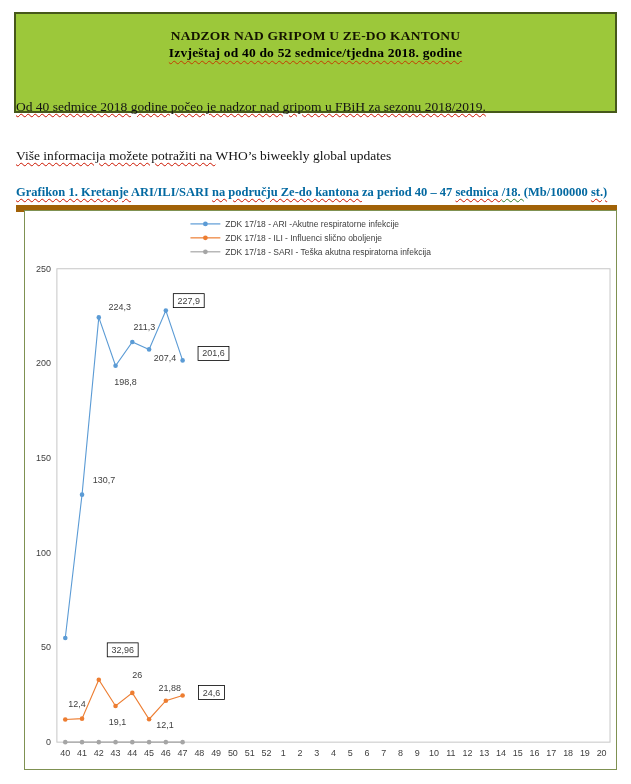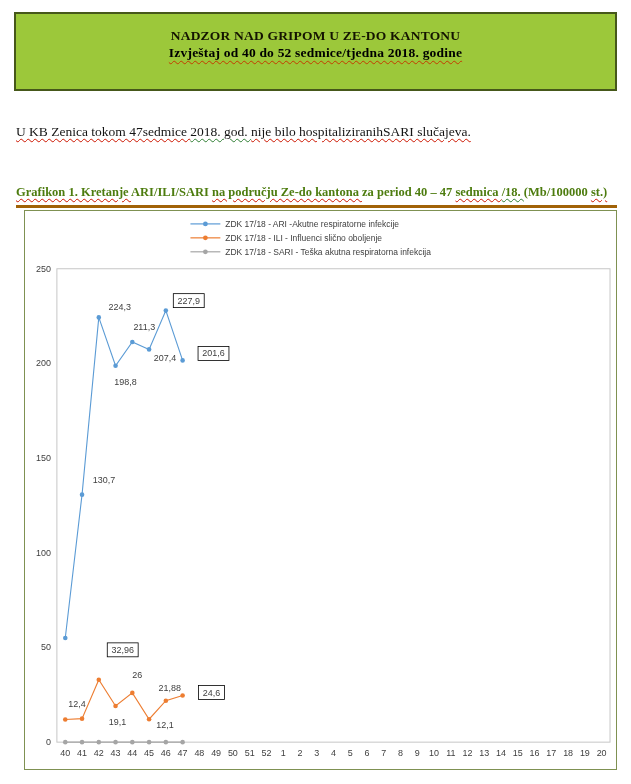--- a/index.html
+++ b/index.html
@@ -1,45 +1,46 @@
 <!DOCTYPE html>
 <html><head>
 <meta charset="utf-8">
 <style>
   html,body{margin:0;padding:0;background:#ffffff;}
   .page{position:relative;width:631px;height:784px;background:#ffffff;overflow:hidden;
         font-family:"Liberation Serif", serif;color:#1a1a1a;}
-  .header-box{position:absolute;left:14px;top:12px;width:603px;height:79px;box-sizing:border-box;
+  .header-box{position:absolute;left:14px;top:12px;width:603px;height:101px;box-sizing:border-box;
         background:#9cc83a;border:2px solid #46581a;text-align:center;padding-top:13px;}
   .header-line{font-weight:bold;font-size:13.5px;line-height:17px;letter-spacing:0.2px;color:#141400;}
   .header-line.sub{color:#333300;text-decoration:underline wavy #c43b00 1px;text-underline-offset:3px;}
   .para{position:absolute;left:16px;width:600px;font-size:13.5px;line-height:16px;color:#141414;}
   .wavy-red{text-decoration:underline wavy #cc1500 1px;text-underline-offset:2px;}
   .wavy-green{text-decoration:underline wavy #2e7d32 1px;text-underline-offset:2px;}
   .caption{position:absolute;top:185px;left:16px;width:601px;font-weight:bold;font-size:12.5px;
-        padding-bottom:5px;border-bottom:3px solid #a16207;color:#4d7c0f;}
+        padding-bottom:5px;border-bottom:7px solid #a16207;color:#0369a1;}
   .chart-box{position:absolute;left:24px;top:210px;width:593px;height:560px;box-sizing:border-box;
         border:1px solid #7f9152;background:#ffffff;}
   .chart-box svg{display:block;width:100%;height:100%;}
   .chart-box text{font-family:"Liberation Sans", sans-serif;fill:#404040;}
   text.axis{font-size:9px;}
   text.legend{font-size:8.5px;}
   text.dlabel{font-size:9px;}
 </style>
 </head>
 <body>
 
 <div class="page">
 
   <div class="header-box" style="background: rgb(156, 200, 58); border-color: rgb(70, 88, 26);">
     <div class="header-line">NADZOR NAD GRIPOM U ZE-DO KANTONU</div>
     <div class="header-line sub" style="color: #000000;">Izvještaj od 40 do 52 sedmice/tjedna 2018. godine</div>
   </div>
 
-  <div class="para" style="top:124px"><span class="wavy-red">U KB Zenica tokom 47sedmice </span><span class="wavy-green">2018. god. </span><span class="wavy-red">nije bilo hospitaliziranihSARI slučajeva.</span></div>
+  <div class="para" style="top:99px"><span class="wavy-red">Od 40 sedmice 2018 godine počeo je nadzor nad gripom u FBiH za sezonu 2018/2019.</span></div>
+  <div class="para" style="top:148px"><span class="wavy-red">Više informacija možete potražiti na </span><span>WHO’s biweekly global updates</span></div>
 
   <div class="caption" id="caption"><span class="wavy-red">Grafikon 1. Kretanje </span><span>ARI/ILI/SARI </span><span class="wavy-red">na području Ze-do kantona </span><span>za period 40 – 47 </span><span class="wavy-red">sedmica </span><span class="wavy-green">/18. </span><span>(Mb/100000 </span><span class="wavy-red">st.)</span></div>
 
   <div class="chart-box">
     <svg id="chart-svg" viewBox="0 0 593 558">
         <rect x="32" y="57" width="555" height="475" fill="none" stroke="#c6c6c6" stroke-width="1"></rect>
         <text x="26" y="535" text-anchor="end" class="axis">0</text>
         <text x="26" y="440" text-anchor="end" class="axis">50</text>
         <text x="26" y="345" text-anchor="end" class="axis">100</text>
         <text x="26" y="250" text-anchor="end" class="axis">150</text>

